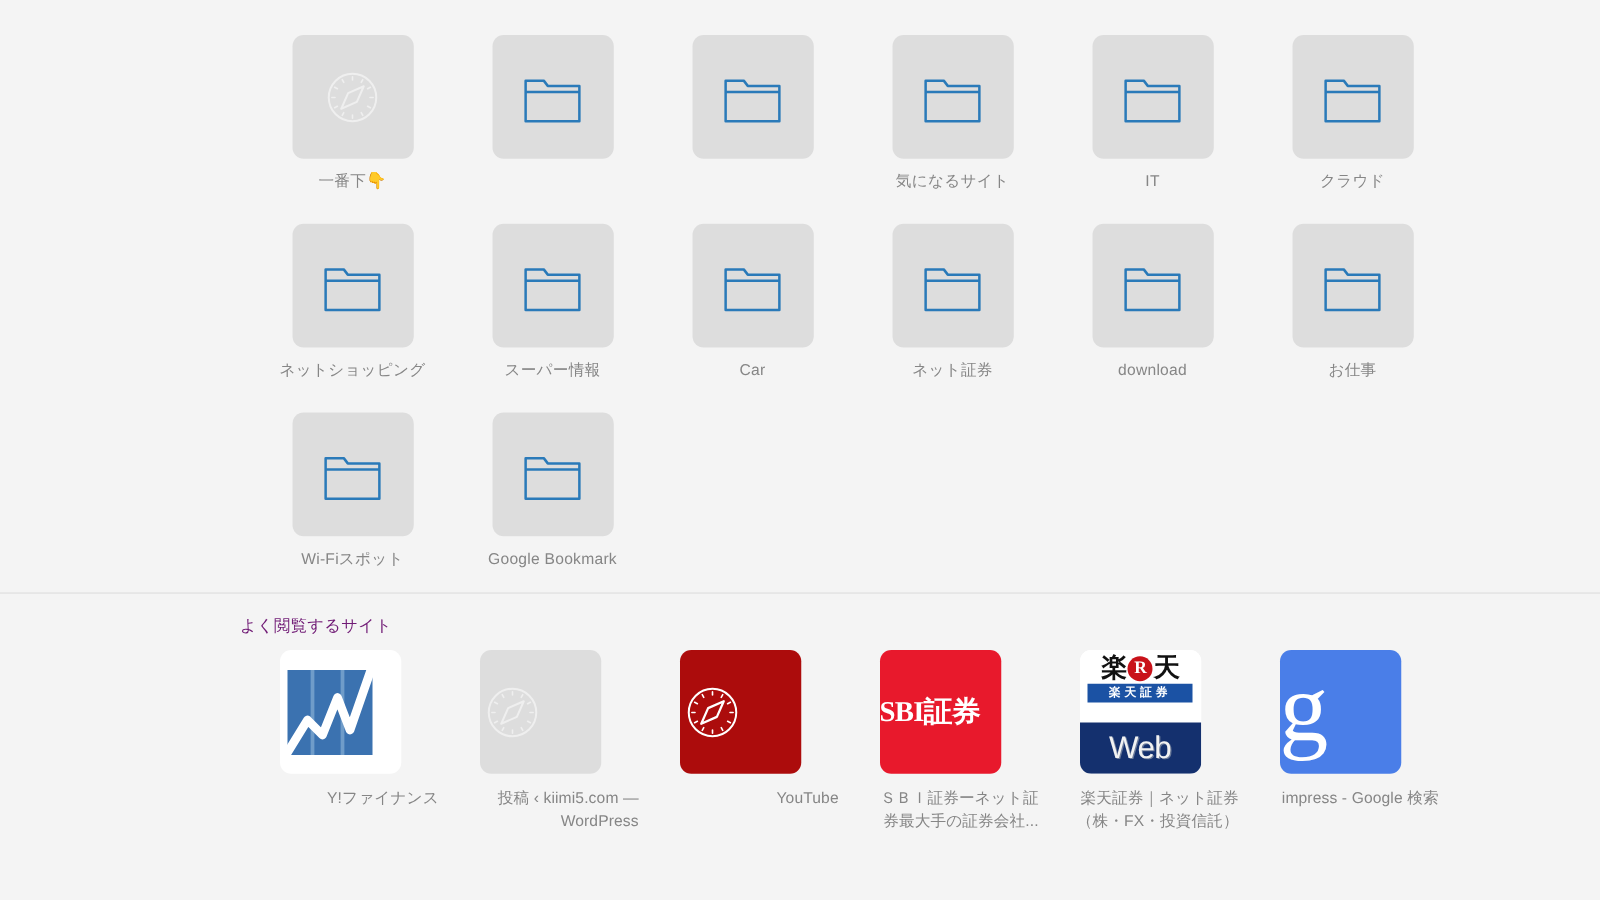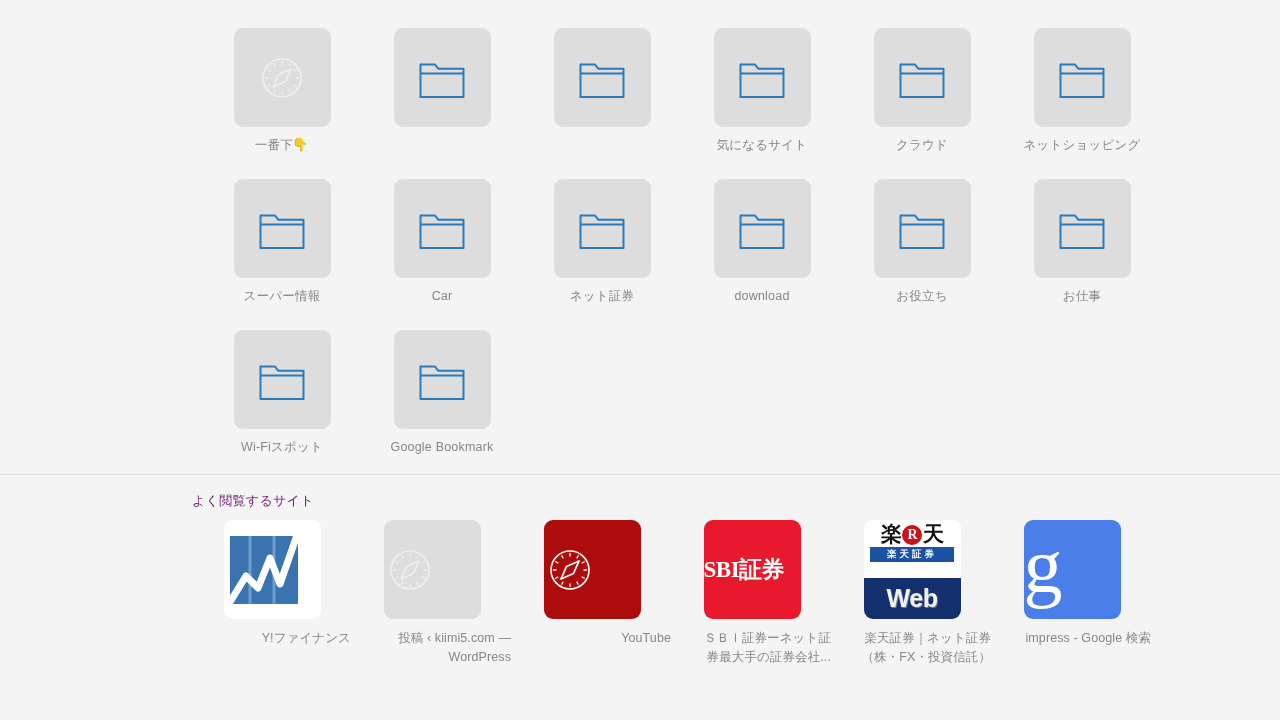--- a/index.html
+++ b/index.html
@@ -213,21 +213,21 @@
   .rk-bottom {
     width: 100%;
     height: 41px;
     background: #14306e;
     display: flex;
     align-items: center;
     justify-content: center;
   }
   .rk-web {
     font-family: "Liberation Sans", sans-serif;
-    font-weight: bold;
+    font-weight: normal;
     font-size: 25px;
     color: #f2f2f2;
     letter-spacing: -0.5px;
     text-shadow: 1px 1px 0 #6b7a99;
   }
 
   
   .google-tile { background: #4a7ee8; }
   .g-letter {
     font-family: "Liberation Serif", "DejaVu Serif", serif;
@@ -301,20 +301,31 @@
         <span>
           <svg class="icon-svg" width="48" height="44" viewBox="0 0 48 44">
             <path d="M2.5 8.5 h14.5 l3.2 4.2 h25.3 v28.3 h-43 z" fill="none" stroke="#2a7ab9" stroke-width="2" stroke-linejoin="round"></path>
             <line x1="2.5" y1="17.5" x2="45.5" y2="17.5" stroke="#2a7ab9" stroke-width="2"></line>
           </svg>
         </span>
       </div>
       <div class="tile-label">気になるサイト</div>
     </div>
 
+    <div class="tile-cell">
+      <div class="tile">
+        <span>
+          <svg class="icon-svg" width="48" height="44" viewBox="0 0 48 44">
+            <path d="M2.5 8.5 h14.5 l3.2 4.2 h25.3 v28.3 h-43 z" fill="none" stroke="#2a7ab9" stroke-width="2" stroke-linejoin="round"></path>
+            <line x1="2.5" y1="17.5" x2="45.5" y2="17.5" stroke="#2a7ab9" stroke-width="2"></line>
+          </svg>
+        </span>
+      </div>
+      <div class="tile-label">IT</div>
+    </div>
 
     <div class="tile-cell">
       <div class="tile">
         <span>
           <svg class="icon-svg" width="48" height="44" viewBox="0 0 48 44">
             <path d="M2.5 8.5 h14.5 l3.2 4.2 h25.3 v28.3 h-43 z" fill="none" stroke="#2a7ab9" stroke-width="2" stroke-linejoin="round"></path>
             <line x1="2.5" y1="17.5" x2="45.5" y2="17.5" stroke="#2a7ab9" stroke-width="2"></line>
           </svg>
         </span>
       </div>
@@ -374,31 +385,20 @@
         <span>
           <svg class="icon-svg" width="48" height="44" viewBox="0 0 48 44">
             <path d="M2.5 8.5 h14.5 l3.2 4.2 h25.3 v28.3 h-43 z" fill="none" stroke="#2a7ab9" stroke-width="2" stroke-linejoin="round"></path>
             <line x1="2.5" y1="17.5" x2="45.5" y2="17.5" stroke="#2a7ab9" stroke-width="2"></line>
           </svg>
         </span>
       </div>
       <div class="tile-label">download</div>
     </div>
 
-    <div class="tile-cell">
-      <div class="tile">
-        <span>
-          <svg class="icon-svg" width="48" height="44" viewBox="0 0 48 44">
-            <path d="M2.5 8.5 h14.5 l3.2 4.2 h25.3 v28.3 h-43 z" fill="none" stroke="#2a7ab9" stroke-width="2" stroke-linejoin="round"></path>
-            <line x1="2.5" y1="17.5" x2="45.5" y2="17.5" stroke="#2a7ab9" stroke-width="2"></line>
-          </svg>
-        </span>
-      </div>
-      <div class="tile-label">お役立ち</div>
-    </div>
 
     <div class="tile-cell">
       <div class="tile">
         <span>
           <svg class="icon-svg" width="48" height="44" viewBox="0 0 48 44">
             <path d="M2.5 8.5 h14.5 l3.2 4.2 h25.3 v28.3 h-43 z" fill="none" stroke="#2a7ab9" stroke-width="2" stroke-linejoin="round"></path>
             <line x1="2.5" y1="17.5" x2="45.5" y2="17.5" stroke="#2a7ab9" stroke-width="2"></line>
           </svg>
         </span>
       </div>

